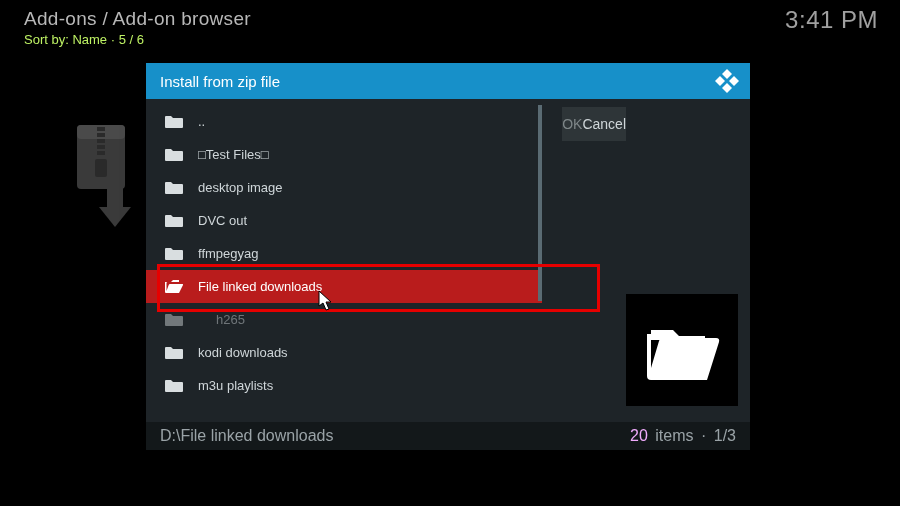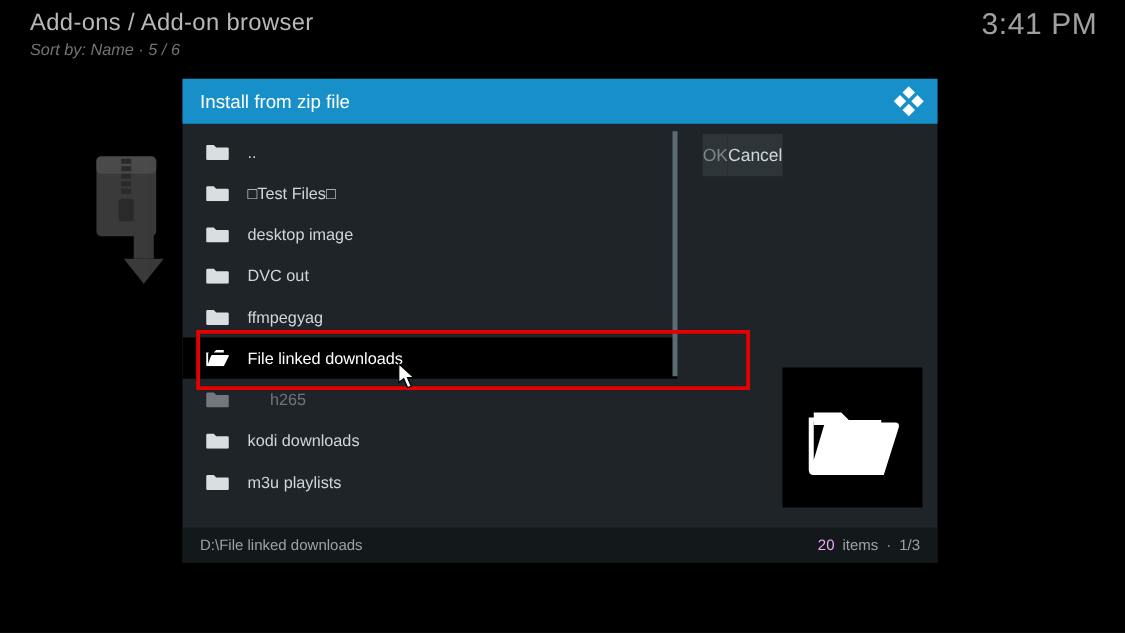--- a/index.html
+++ b/index.html
@@ -1,20 +1,20 @@
 <!DOCTYPE html>
 <html><head>
 <meta charset="utf-8">
 <style>
   * { margin: 0; padding: 0; box-sizing: border-box; }
   html, body { width: 900px; height: 506px; font-family: Arial, Helvetica, sans-serif; background: #000; overflow: hidden; }
   .screen { position: relative; width: 900px; height: 448px; background: #000; }
   .bg-header { position: absolute; left: 24px; top: 8px; }
   .bg-crumb { color: #b8b8b8; font-size: 19px; font-weight: 300; letter-spacing: 0.3px; }
-  .bg-sort { color: #737373; font-size: 13px; margin-top: 2px; font-style: italic; }
+  .bg-sort { color: #bef264; font-size: 13px; margin-top: 2px; }
   .clock { position: absolute; right: 22px; top: 6px; color: #a0a0a0; font-size: 24px; font-weight: 300; letter-spacing: 0.5px; }
 
   .bg-zip-icon { position: absolute; left: 77px; top: 125px; }
 
   .dialog {
     position: absolute; left: 146px; top: 63px; width: 604px; height: 387px;
     background: #1e2428; box-shadow: 0 0 18px rgba(0,0,0,0.7);
     display: flex; flex-direction: column;
   }
   .dlg-title {
@@ -22,36 +22,36 @@
     padding: 0 14px; font-size: 15px; position: relative;
   }
   .dlg-title .logo { position: absolute; right: 10px; top: 5px; }
 
   .dlg-body { flex: 1; display: flex; flex-direction: row; min-height: 0; }
   .file-pane { position: relative; width: 452px; padding: 6px 0 6px 0; }
   .file-list { height: 318px; overflow: hidden; }
   .scrollbar { position: absolute; right: 0; top: 6px; width: 4px; height: 196px; background: #5a6b73; }
 
   .row { height: 33px; display: flex; align-items: center; padding: 0 18px; color: #cfd6d9; font-size: 13px; cursor: pointer; }
-  .row.selected { background: #000000; color: #fff; }
+  .row.selected { background: #b91c1c; color: #fff; }
   .row.dim { opacity: 0.45; gap: 18px; }
   .row .icon { width: 22px; height: 16px; margin-right: 12px; display: inline-flex; }
   .row .label { white-space: nowrap; }
 
   .red-box { position: absolute; left: 157px; top: 264px; width: 443px; height: 48px; border: 3px solid #e60000; pointer-events: none; z-index: 4; }
   .cursor { position: absolute; left: 318px; top: 290px; z-index: 5; pointer-events: none; }
 
   .right-pane { flex: 1; padding: 8px 12px 8px 20px; display: flex; align-items: stretch; }
   .btn { height: 34px; background: #2e3538; color: #cfd6d9; font-size: 14px; display: flex; align-items: center; justify-content: center; margin-bottom: 8px; cursor: pointer; }
   .btn.ok { color: #7e8688; }
   .preview { margin-top: auto; width: 112px; height: 112px; align-self: center; background: #000; display: flex; align-items: center; justify-content: center; margin-bottom: 8px; }
 
   .dlg-status {
     height: 28px; background: #13181a; display: flex; align-items: center; padding: 0 14px;
-    color: #9aa3a7; font-size: 12px;
+    color: #9aa3a7; font-size: 16px;
   }
   .dlg-status .right { margin-left: auto; }
   .dlg-status .cnt { color: #f0abfc; }
 </style>
 </head>
 <body>
 
 <div class="screen">
 
   <div class="bg-header">

